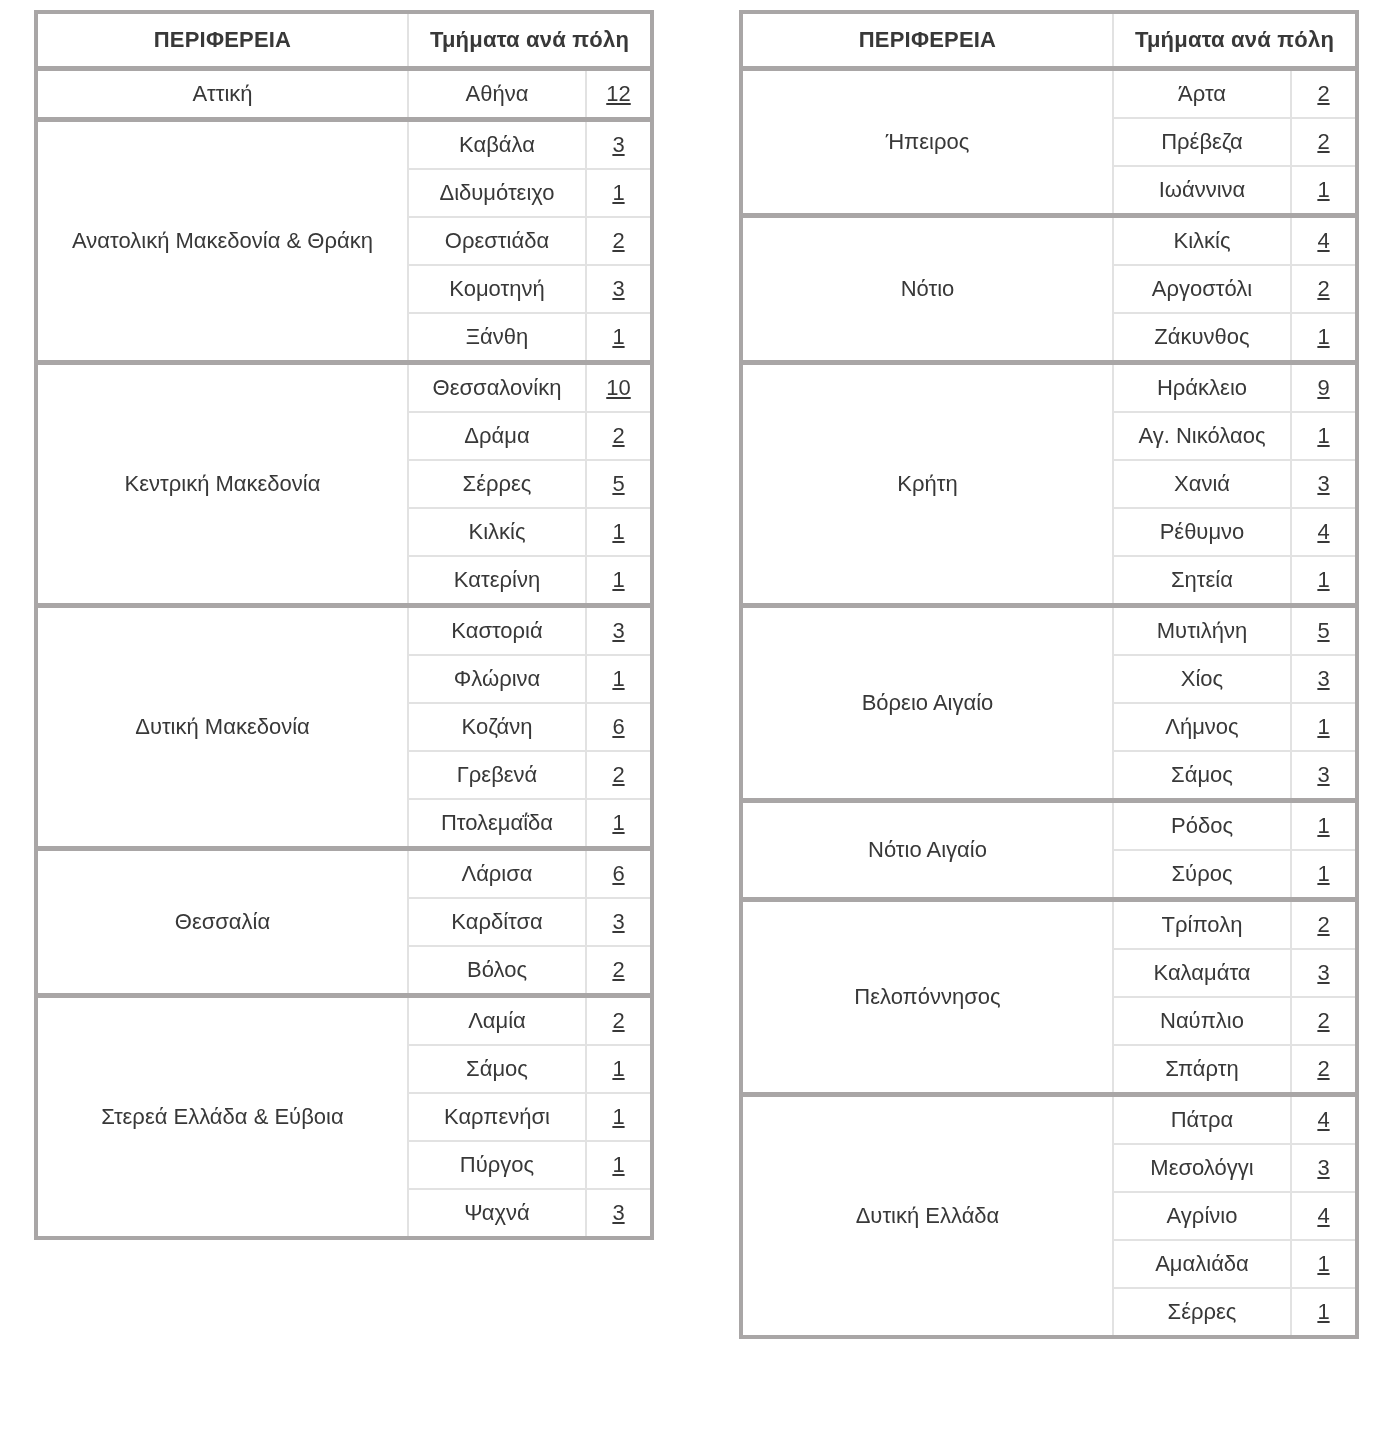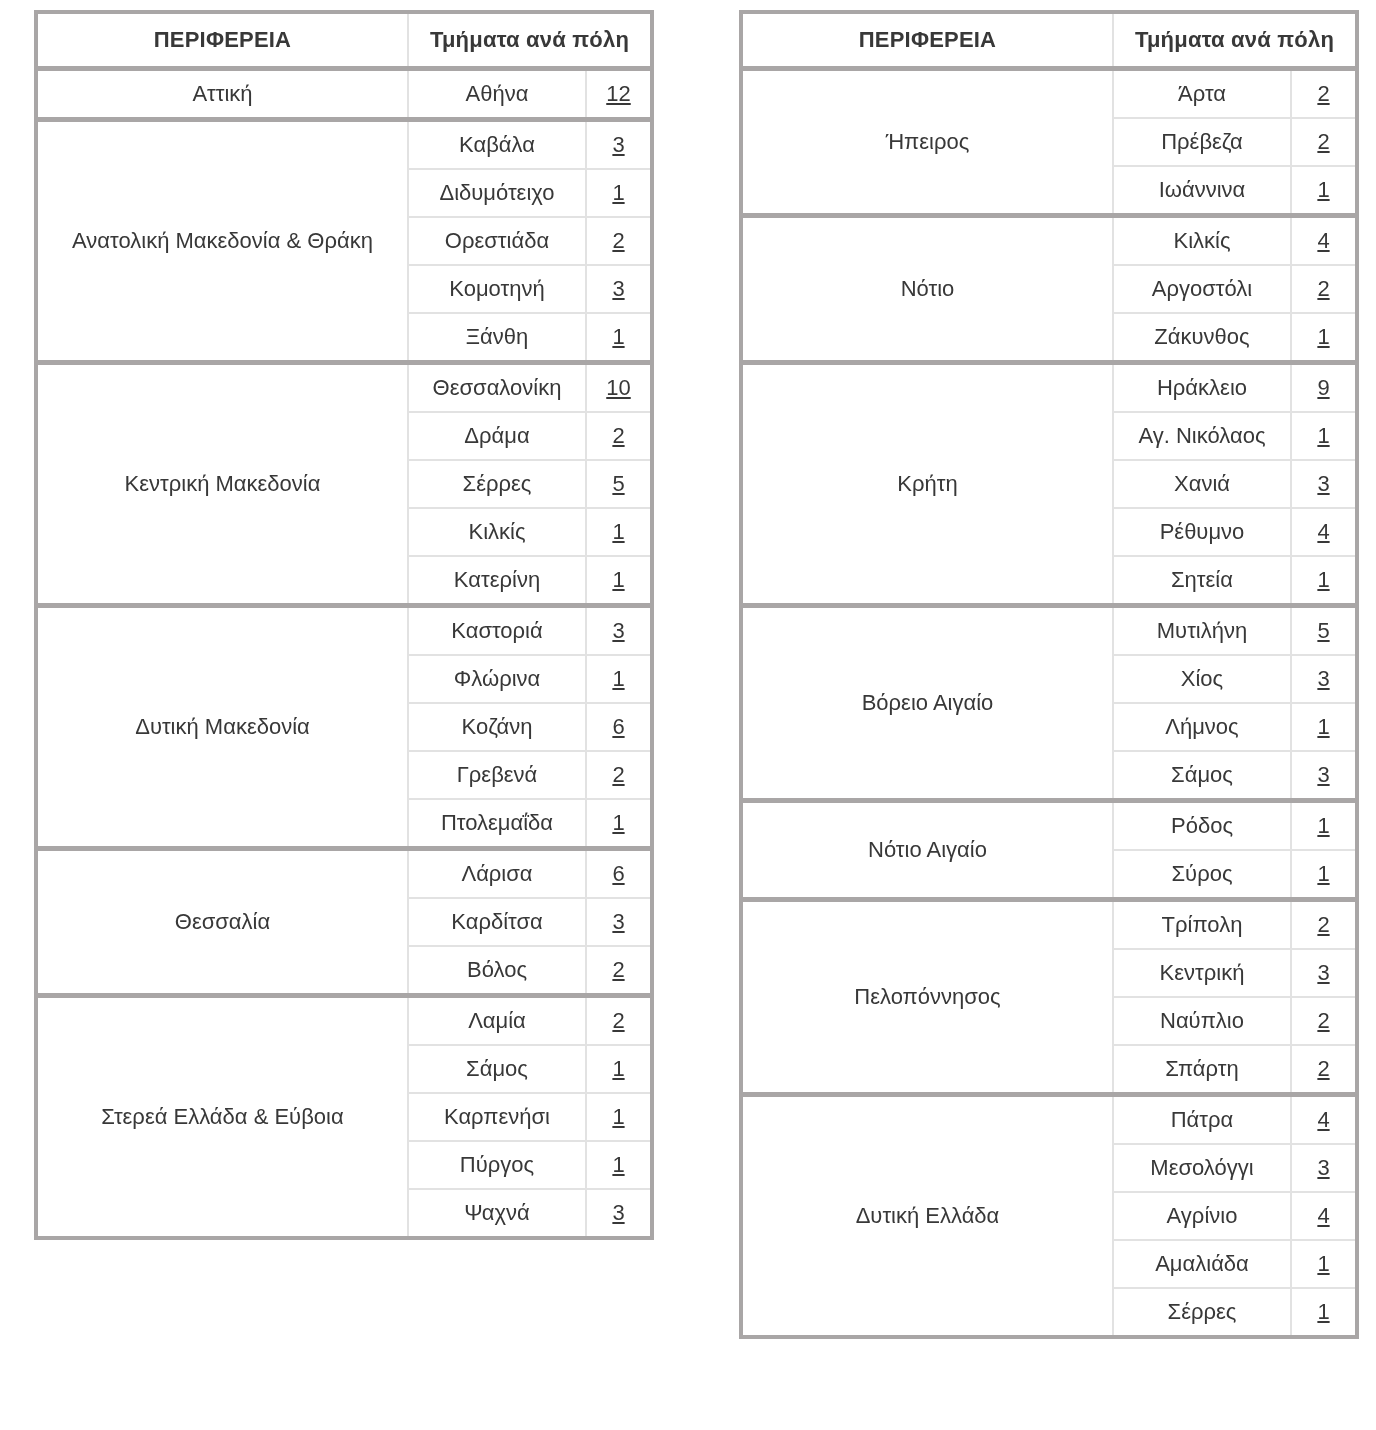--- a/index.html
+++ b/index.html
@@ -280,21 +280,21 @@
           <td class="count-cell">1</td>
         </tr>
       </tbody>
       <tbody class="group">
         <tr>
           <td class="region-cell" rowspan="4">Πελοπόννησος</td>
           <td class="city-cell">Τρίπολη</td>
           <td class="count-cell">2</td>
         </tr>
         <tr>
-          <td class="city-cell">Κεντρική</td>
+          <td class="city-cell">Καλαμάτα</td>
           <td class="count-cell">3</td>
         </tr>
         <tr>
           <td class="city-cell">Ναύπλιο</td>
           <td class="count-cell">2</td>
         </tr>
         <tr>
           <td class="city-cell">Σπάρτη</td>
           <td class="count-cell">2</td>
         </tr>

